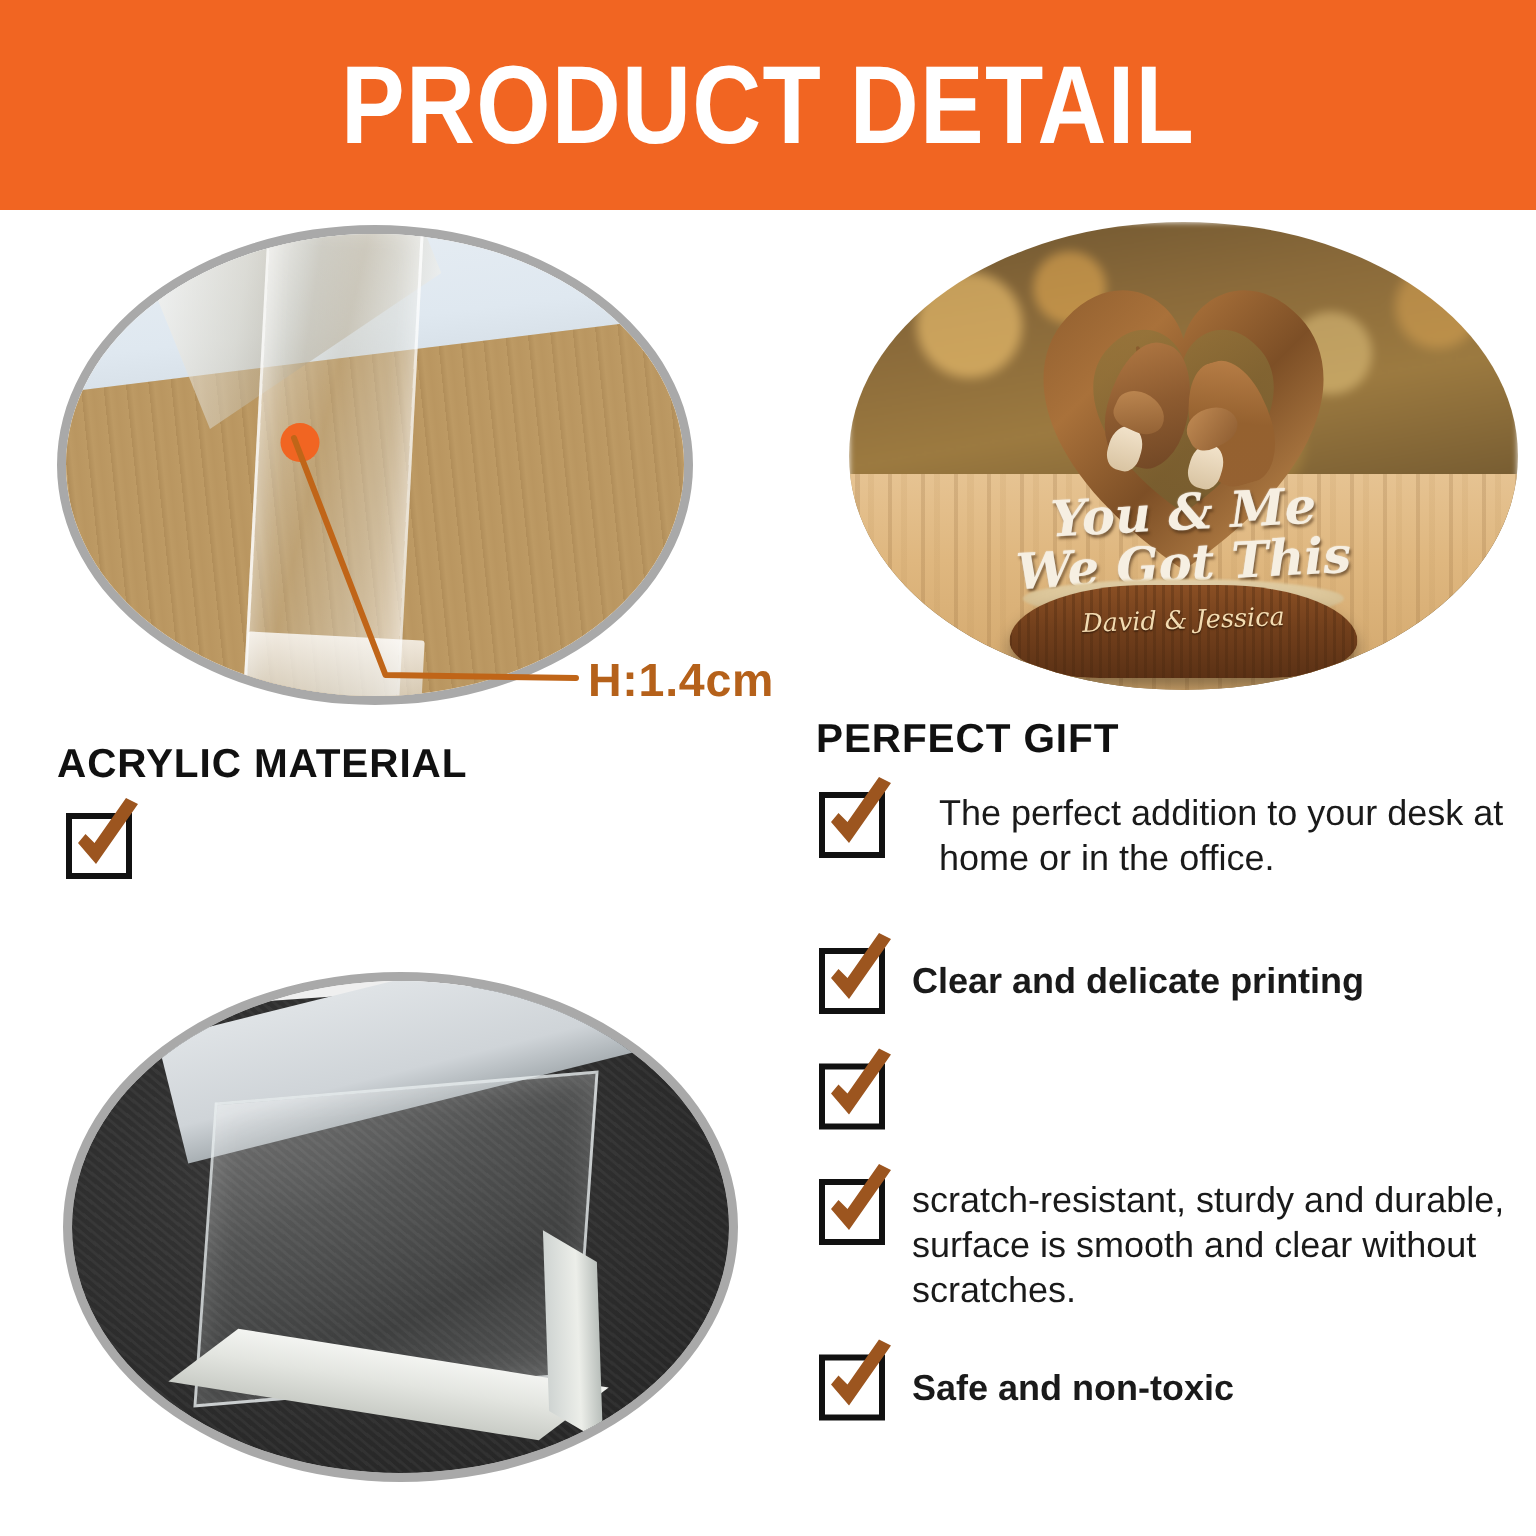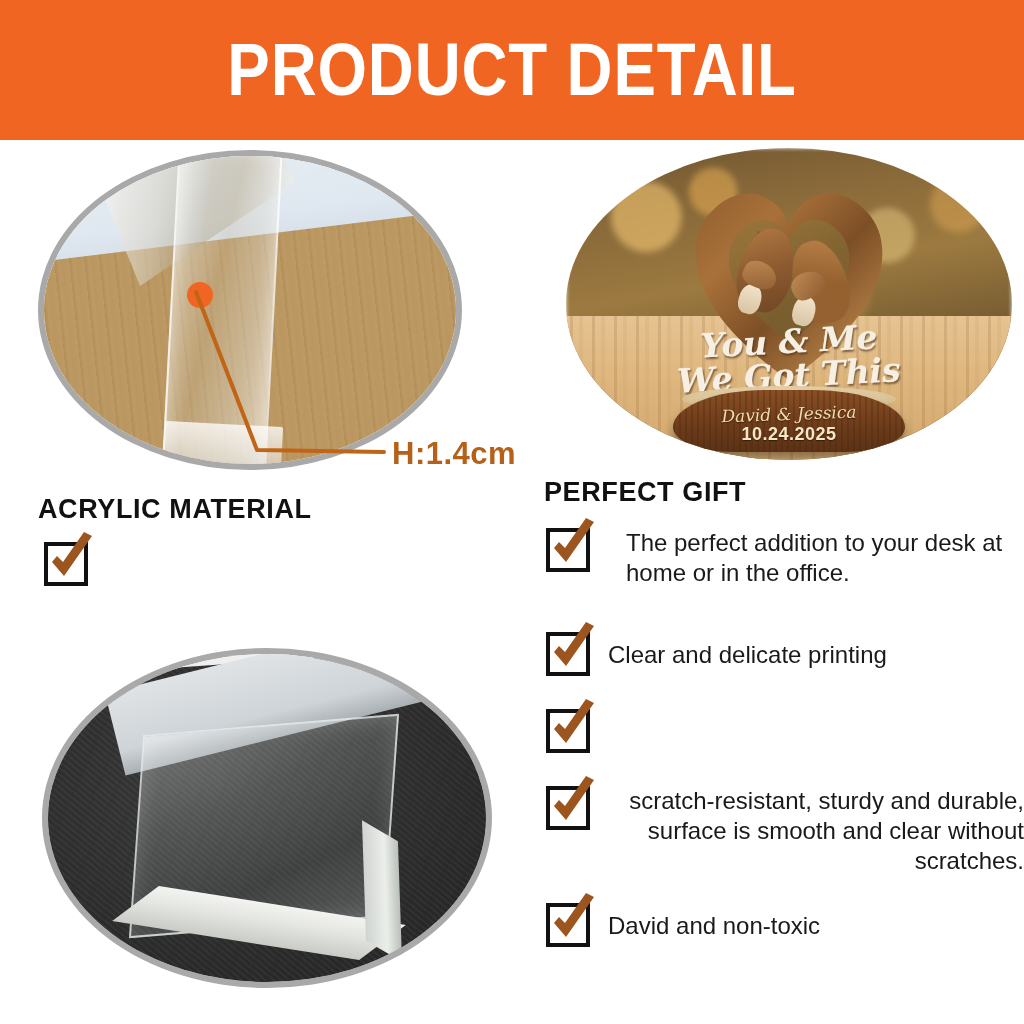--- a/index.html
+++ b/index.html
@@ -274,23 +274,23 @@
   .checkbox svg{ position:absolute; left:-2px; top:-14px; overflow:visible; }
   .bullet-text{
     font-size:24px; color:#1a1a1a; line-height:1.26;
     max-width:430px;
   }
   #b-acrylic{ left:44px; top:542px; }
   #b-acrylic .bullet-text{ max-width:470px; padding-top:8px; }
   #g1{ left:546px; top:528px;gap:36px; }
   #g2{ left:546px; top:632px; }
   #g3{ left:546px; top:709px; }
-  #g4{ left:546px; top:786px;text-align:right; }
+  #g4{ left:546px; top:786px; }
   #g5{ left:546px; top:903px; }
-  #g2 .bullet-text,#g3 .bullet-text,#g5 .bullet-text{ padding-top:8px; }
+  #g2 .bullet-text,#g3 .bullet-text,#g5 .bullet-text{ padding-top:8px;font-weight:bold; }
 </style>
 </head>
 <body>
 
 <div class="banner">
   <div class="banner-title">PRODUCT DETAIL</div>
 </div>
 
 <div class="oval bordered" id="oval-edge">
   <div class="scene-edge">
@@ -341,21 +341,20 @@
           <div class="deer-head"></div>
         </div>
       </div>
 
       <div class="script-line" id="script1">You &amp; Me</div>
       <div class="script-line" id="script2">We Got This</div>
 
       <div class="sand"></div>
       <div class="base">
         <div class="base-name">David &amp; Jessica</div>
-        <div class="base-date">10.24.2025</div>
       </div>
     </div>
   </div>
 </div>
 
 <div class="oval bordered" id="oval-block">
   <div class="scene-block">
     <div class="slate"></div>
     <div class="slate-edge"></div>
     <div class="block"></div>
@@ -410,14 +409,14 @@
   </span>
   <span class="bullet-text">scratch-resistant, sturdy and durable, surface is smooth and clear without scratches.</span>
 </div>
 
 <div class="bullet" id="g5">
   <span class="checkbox">
     <svg width="52" height="58" viewBox="0 0 52 58">
       <path d="M6 30 L18 44 L46 4 L38 0 L17 30 L11 24 Z" fill="#9c551f"></path>
     </svg>
   </span>
-  <span class="bullet-text">David and non-toxic</span>
+  <span class="bullet-text">Safe and non-toxic</span>
 </div>
 
 </body></html>

